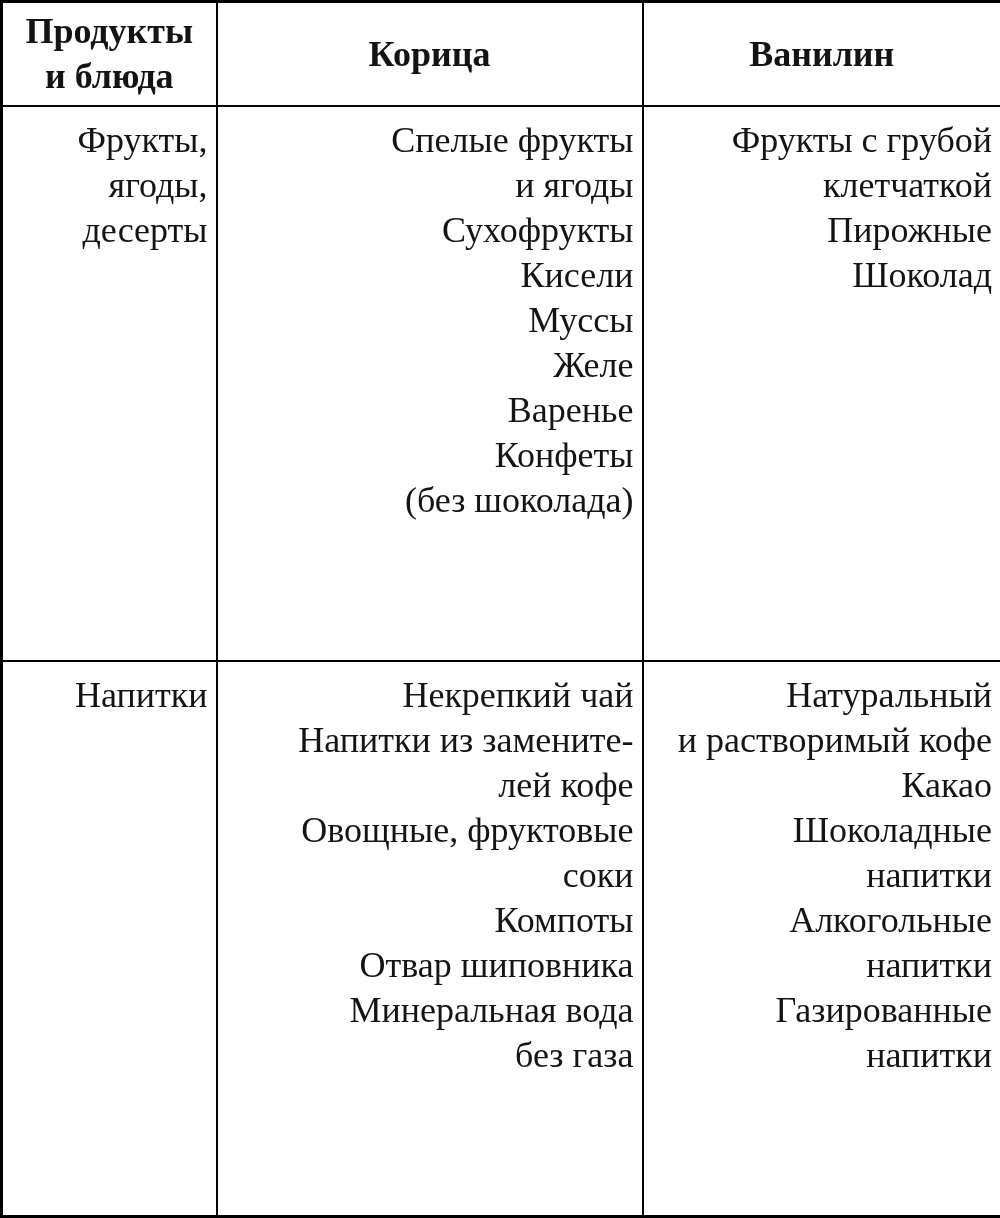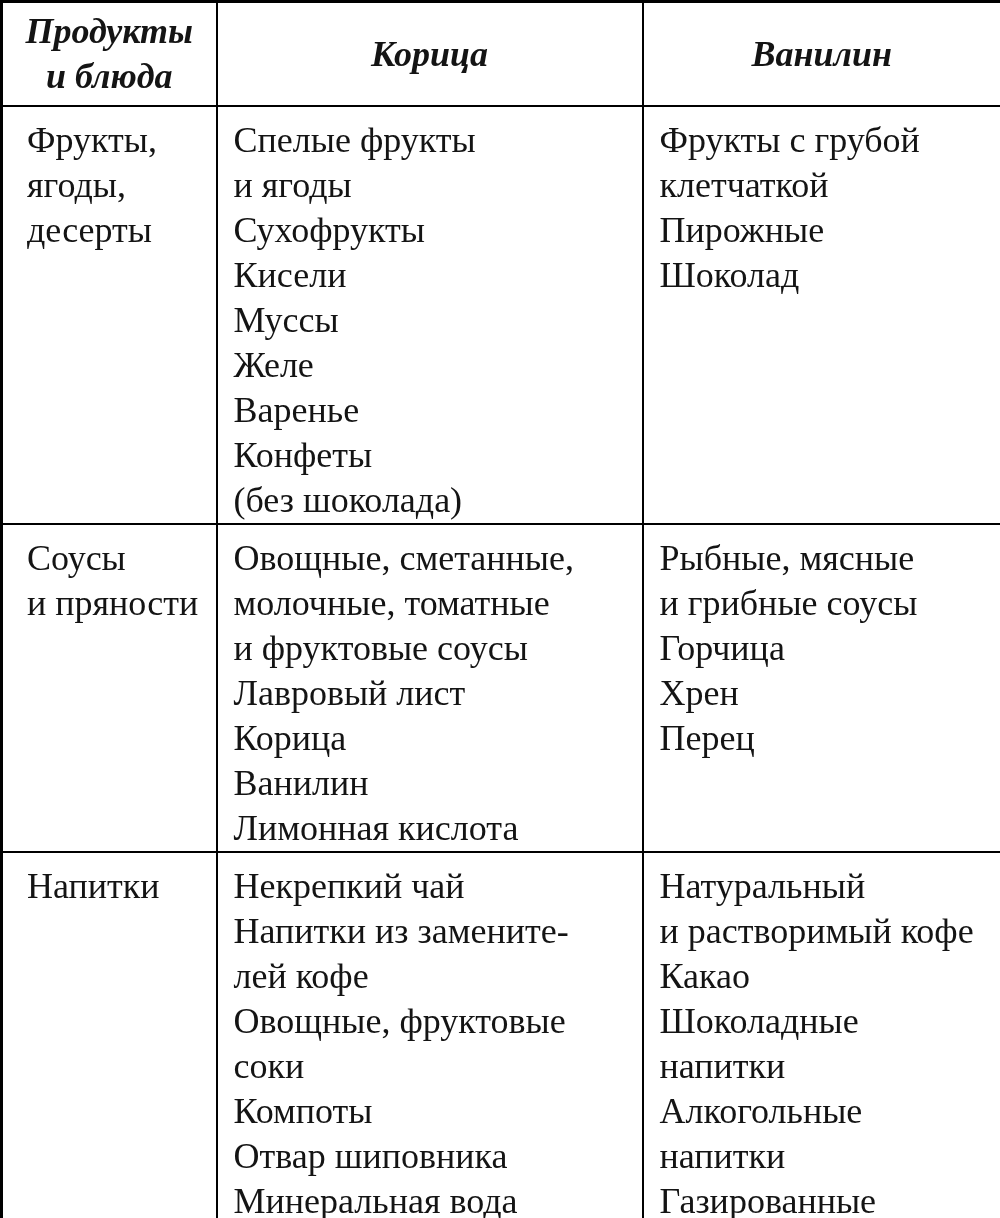--- a/index.html
+++ b/index.html
@@ -32,28 +32,28 @@
     overflow: hidden;
   }
   th {
     font-weight: bold;
     text-align: center;
     vertical-align: middle;
     padding: 6px 8px;
   }
   td {
     vertical-align: top;
-    text-align: left;
+    text-align: right;
     padding: 11px 8px 0 16px;
     font-family: Liberation Serif, serif;
   }
   td.category {
     padding-left: 24px;
   }
-  tr.header-row { height: 100px; font-style: italic; }
+  tr.header-row { height: 100px; }
   tr.row-fruits { height: 405px; }
   tr.row-sauces { height: 310px; }
   tr.row-drinks { height: 403px; }
 </style>
 </head>
 <body>
 
 <table class="diet">
   <colgroup>
     <col style="width:215px">
@@ -80,36 +80,20 @@
 Муссы
 Желе
 Варенье
 Конфеты
 (без шоколада)</td>
       <td>Фрукты с грубой
 клетчаткой
 Пирожные
 Шоколад</td>
     </tr>
-    <tr class="row-sauces">
-      <td class="category">Соусы
-и пряности</td>
-      <td>Овощные, сметанные,
-молочные, томатные
-и фруктовые соусы
-Лавровый лист
-Корица
-Ванилин
-Лимонная кислота</td>
-      <td>Рыбные, мясные
-и грибные соусы
-Горчица
-Хрен
-Перец</td>
-    </tr>
     <tr class="row-drinks">
       <td class="category">Напитки</td>
       <td>Некрепкий чай
 Напитки из замените-
 лей кофе
 Овощные, фруктовые
 соки
 Компоты
 Отвар шиповника
 Минеральная вода

